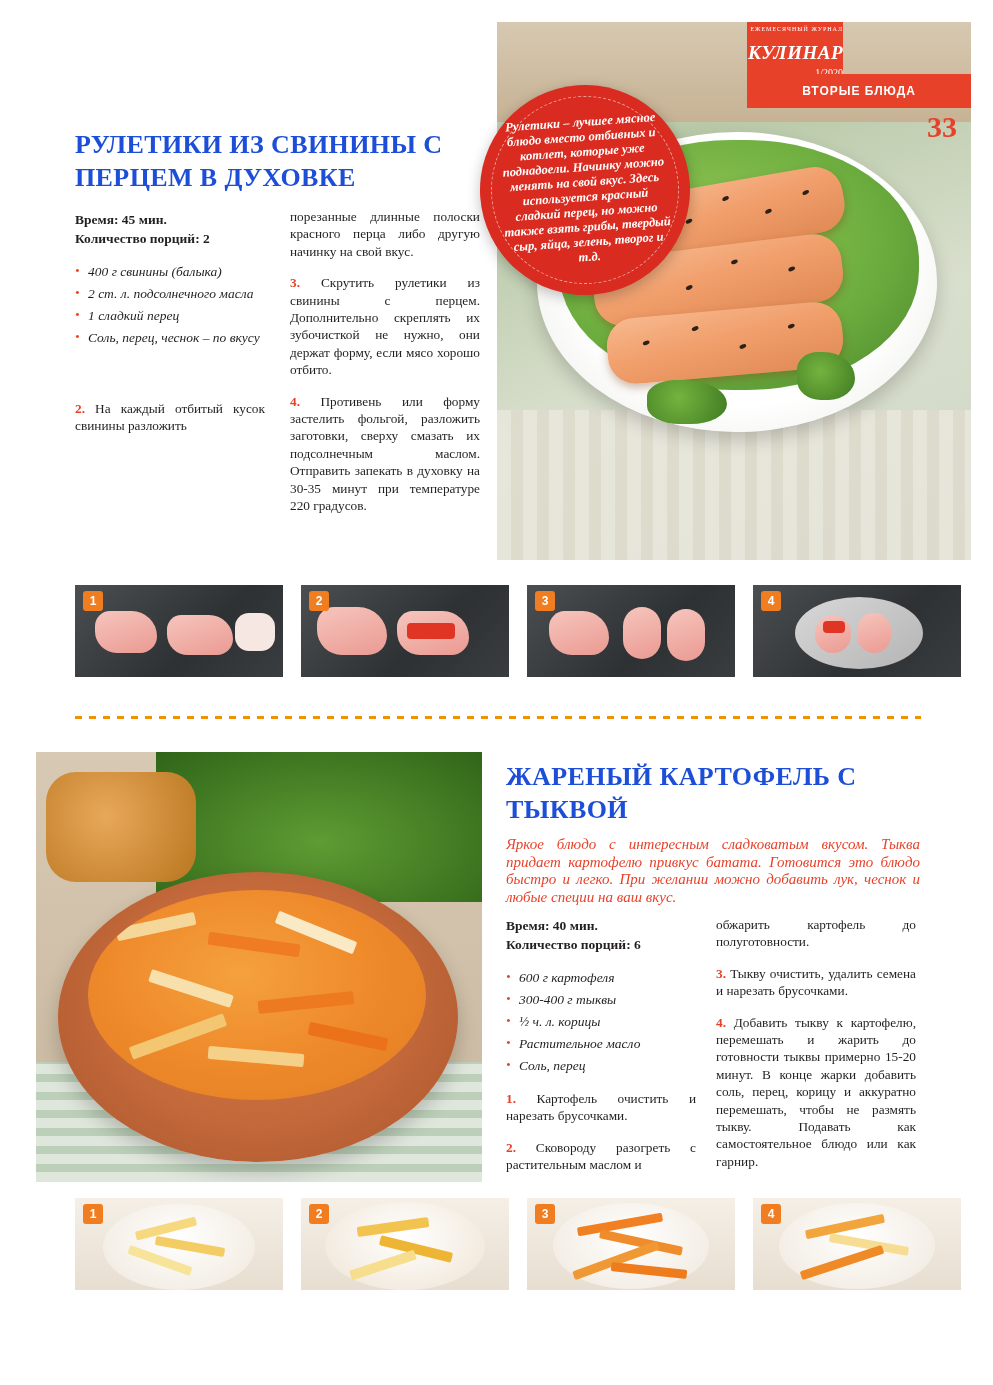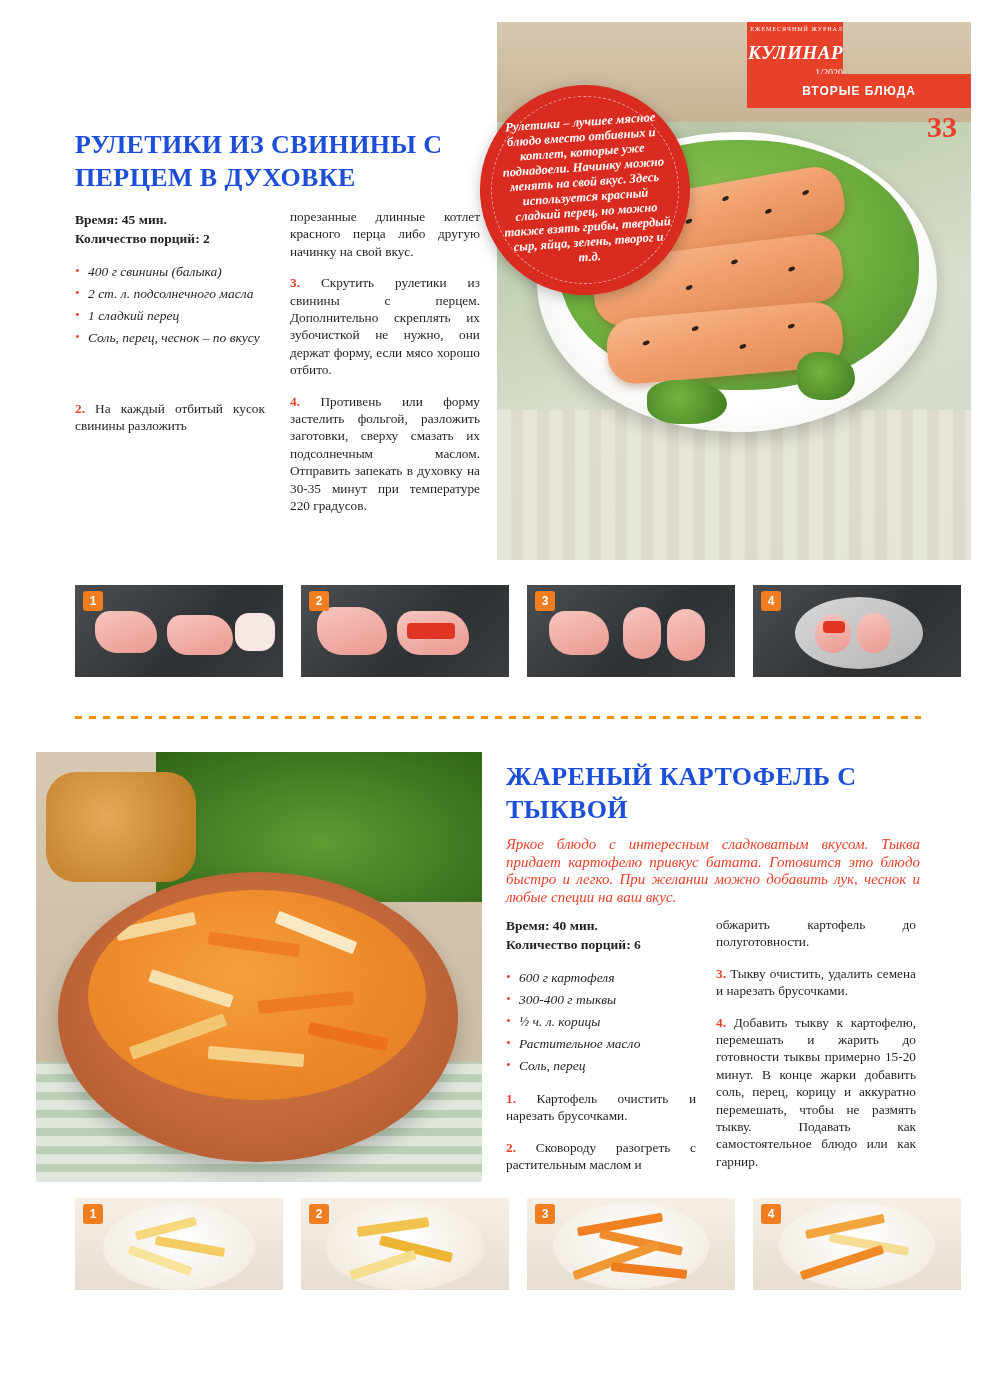--- a/index.html
+++ b/index.html
@@ -216,21 +216,21 @@
     <li>2 ст. л. подсолнечного масла</li>
     <li>1 сладкий перец</li>
     <li>Соль, перец, чеснок – по вкусу</li>
   </ul>
 
   <div class="col" id="c1a">
     <p><span class="num">2.</span> <span>На каждый отбитый кусок свинины разложить</span></p>
   </div>
 
   <div class="col" id="c1b">
-    <p><span>порезанные длинные котлет красного перца либо другую начинку на свой вкус.</span></p>
+    <p><span>порезанные длинные полоски красного перца либо другую начинку на свой вкус.</span></p>
     <p><span class="num">3.</span> <span>Скрутить рулетики из свинины с перцем. Дополнительно скреплять их зубочисткой не нужно, они держат форму, если мясо хорошо отбито.</span></p>
     <p><span class="num">4.</span> <span>Противень или форму застелить фольгой, разложить заготовки, сверху смазать их подсолнечным маслом. Отправить запекать в духовку на 30-35 минут при температуре 220 градусов.</span></p>
   </div>
 
   <div class="steps steps1">
     <div class="step">
       <div class="slate"></div>
       <div class="meat" style="left:20px;top:26px;width:62px;height:42px;"></div>
       <div class="meat" style="left:92px;top:30px;width:66px;height:40px;"></div>
       <div class="fat" style="left:160px;top:28px;width:40px;height:38px;"></div>

